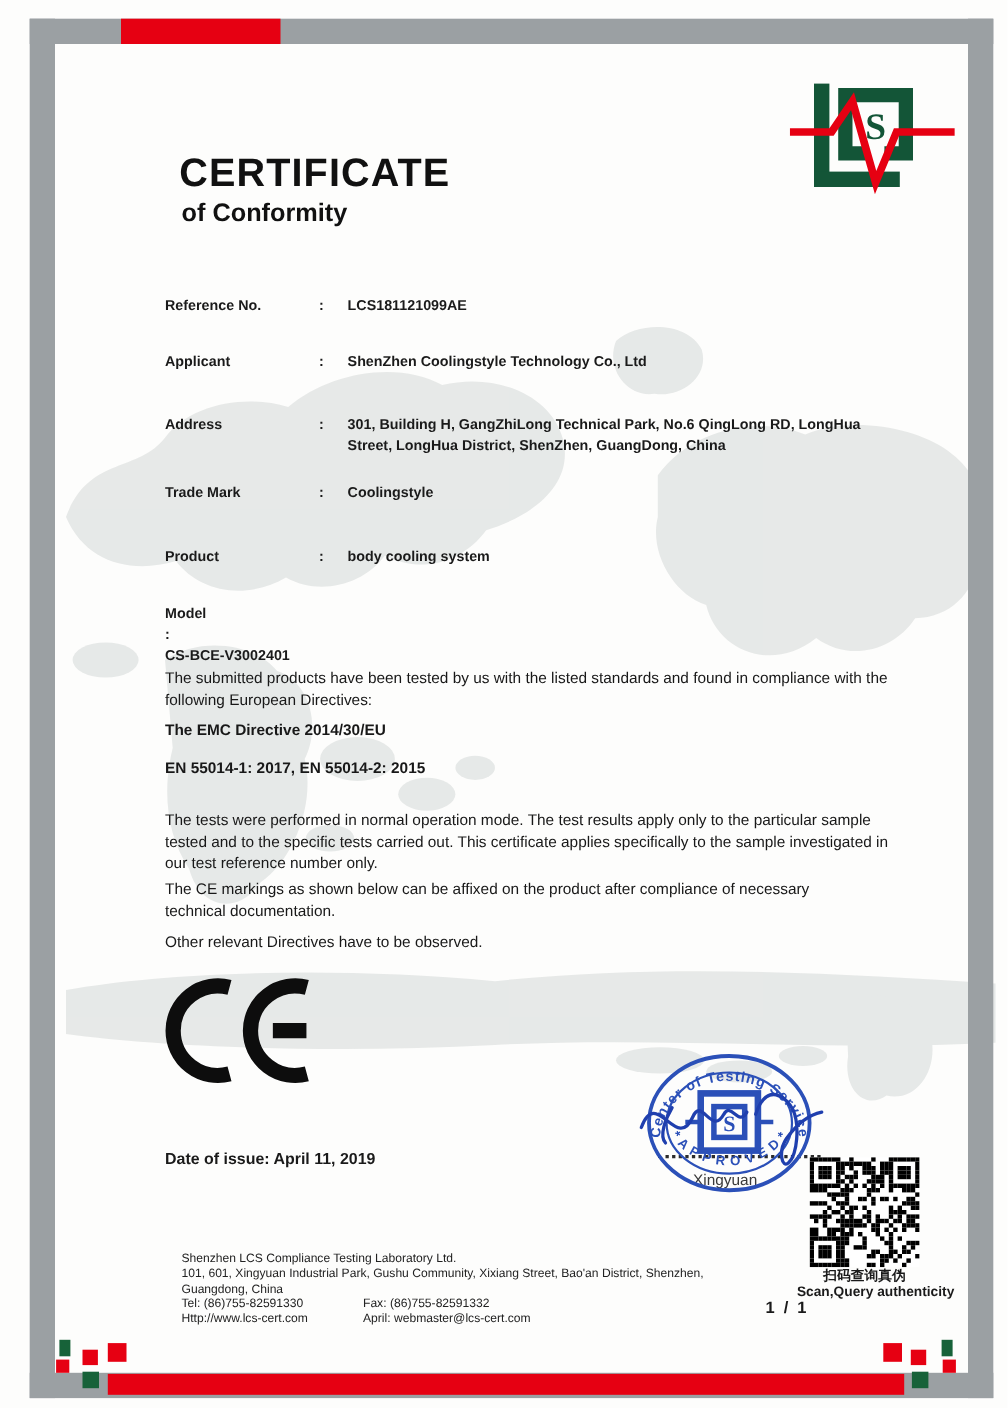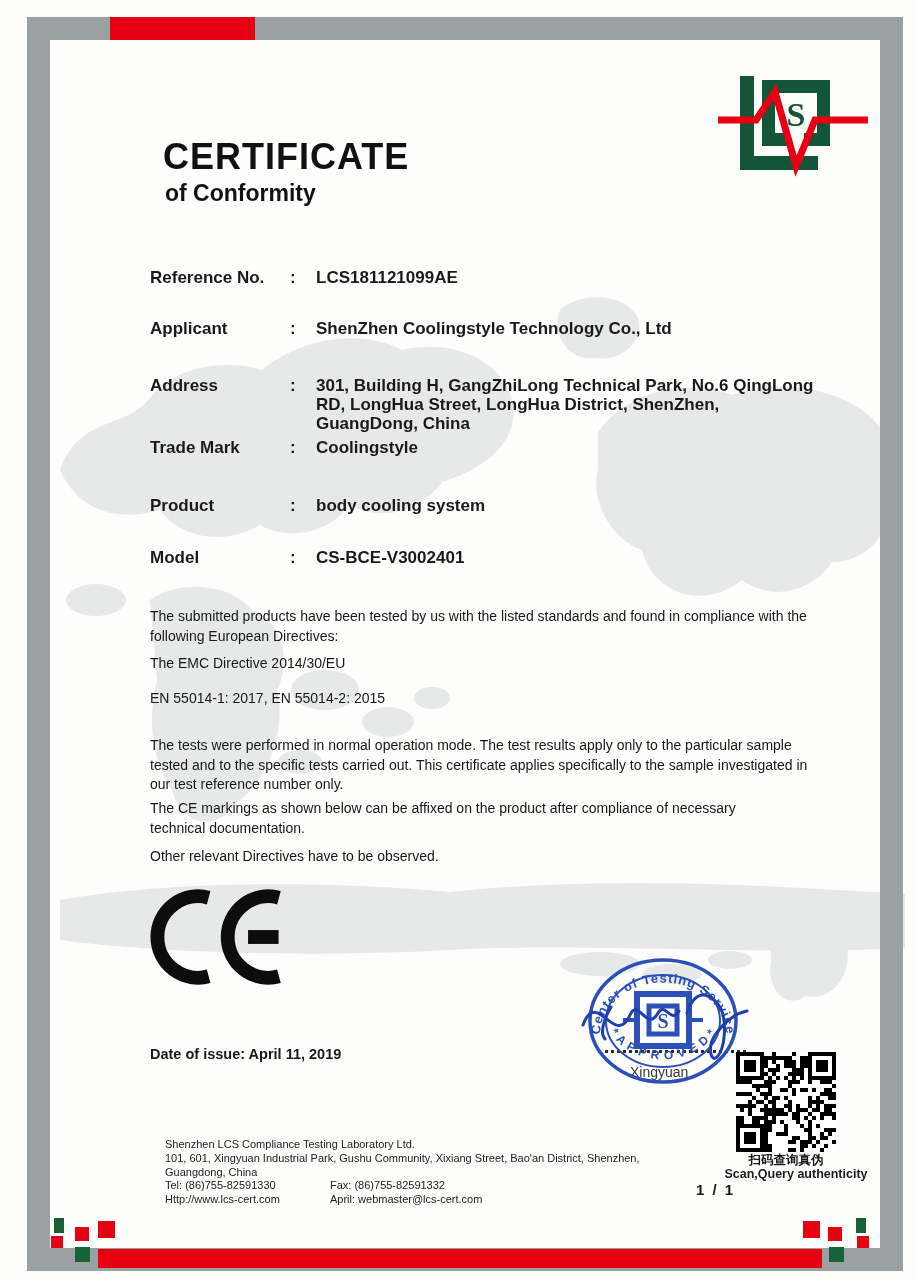--- a/index.html
+++ b/index.html
@@ -20,27 +20,27 @@
   .map { position:absolute; left:0; top:0; z-index:0; }
 
   
   .logo { position:absolute; left:718px; top:70px; z-index:2; }
 
   
   .content { position:absolute; left:0; top:0; width:916px; height:1280px; z-index:2; }
   .title-main { position:absolute; left:163px; top:136px; font-size:36px; font-weight:700; letter-spacing:1px; color:#111; }
   .title-sub  { position:absolute; left:165px; top:180px; font-size:23px; font-weight:700; color:#111; }
 
-  .field-row { position:absolute; left:150px; display:flex; font-size:17px; font-weight:700; line-height:19px; }
+  .field-row { position:absolute; left:150px; display:flex; font-size:13px; font-weight:700; line-height:19px; }
   .field-label { width:140px; }
   .field-colon { width:26px; }
   .field-value { width:500px; }
 
   .para { position:absolute; left:150px; font-size:14px; line-height:19.5px; color:#181818; }
-  .bold { font-weight:400;text-align:right; }
+  .bold { font-weight:700;text-align:right; }
 
   .ce-mark { position:absolute; left:150px; top:886px; z-index:2; }
 
   .date-line { position:absolute; left:150px; top:1046px; font-size:14.5px; font-weight:700; }
 
   
   .stamp { position:absolute; left:575px; top:953px; z-index:3; }
   .manager-dots { position:absolute; left:598px; top:1050px; width:148px; border-bottom:3px dotted #2b2b2b; z-index:2; }
   .manager-label { position:absolute; left:630px; top:1064px; font-size:14px; color:#3a3a3a; z-index:2; }
 
@@ -128,21 +128,21 @@
     <div class="field-row" style="top:438px;">
       <div class="field-label">Trade Mark</div>
       <div class="field-colon">:</div>
       <div class="field-value">Coolingstyle</div>
     </div>
     <div class="field-row" style="top:496px;">
       <div class="field-label">Product</div>
       <div class="field-colon">:</div>
       <div class="field-value">body cooling system</div>
     </div>
-    <div class="field-row" style="top:548px;">
+    <div class="field-row" style="top:548px;flex-direction:column;">
       <div class="field-label">Model</div>
       <div class="field-colon">:</div>
       <div class="field-value">CS-BCE-V3002401</div>
     </div>
 
     <div class="para" style="top:607px; width:665px;">The submitted products have been tested by us with the listed standards and found in compliance with the following European Directives:</div>
     <div class="para bold" style="top:654px;">The EMC Directive 2014/30/EU</div>
     <div class="para bold" style="top:689px;">EN 55014-1: 2017, EN 55014-2: 2015</div>
     <div class="para" style="top:736px; width:668px;">The tests were performed in normal operation mode. The test results apply only to the particular sample tested and to the specific tests carried out. This certificate applies specifically to the sample investigated in our test reference number only.</div>
     <div class="para" style="top:799px; width:640px;">The CE markings as shown below can be affixed on the product after compliance of necessary technical documentation.</div>

